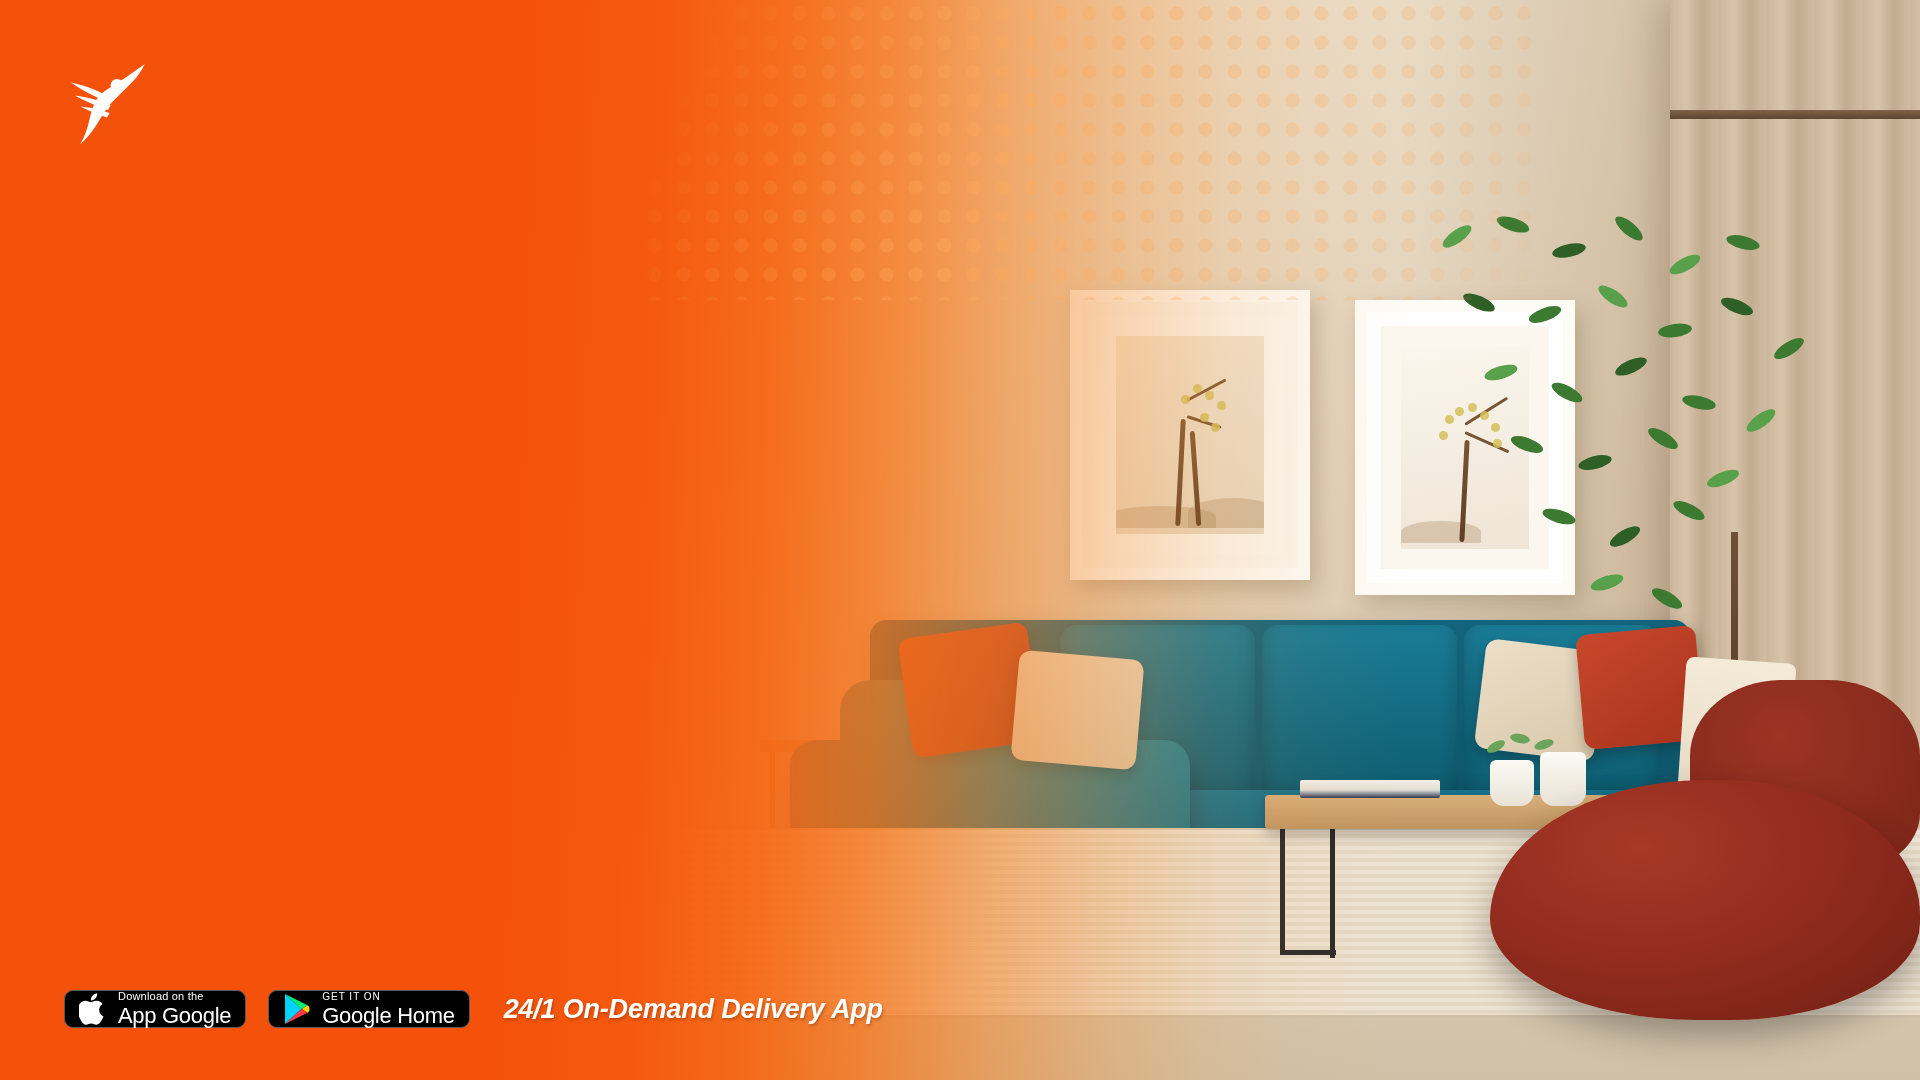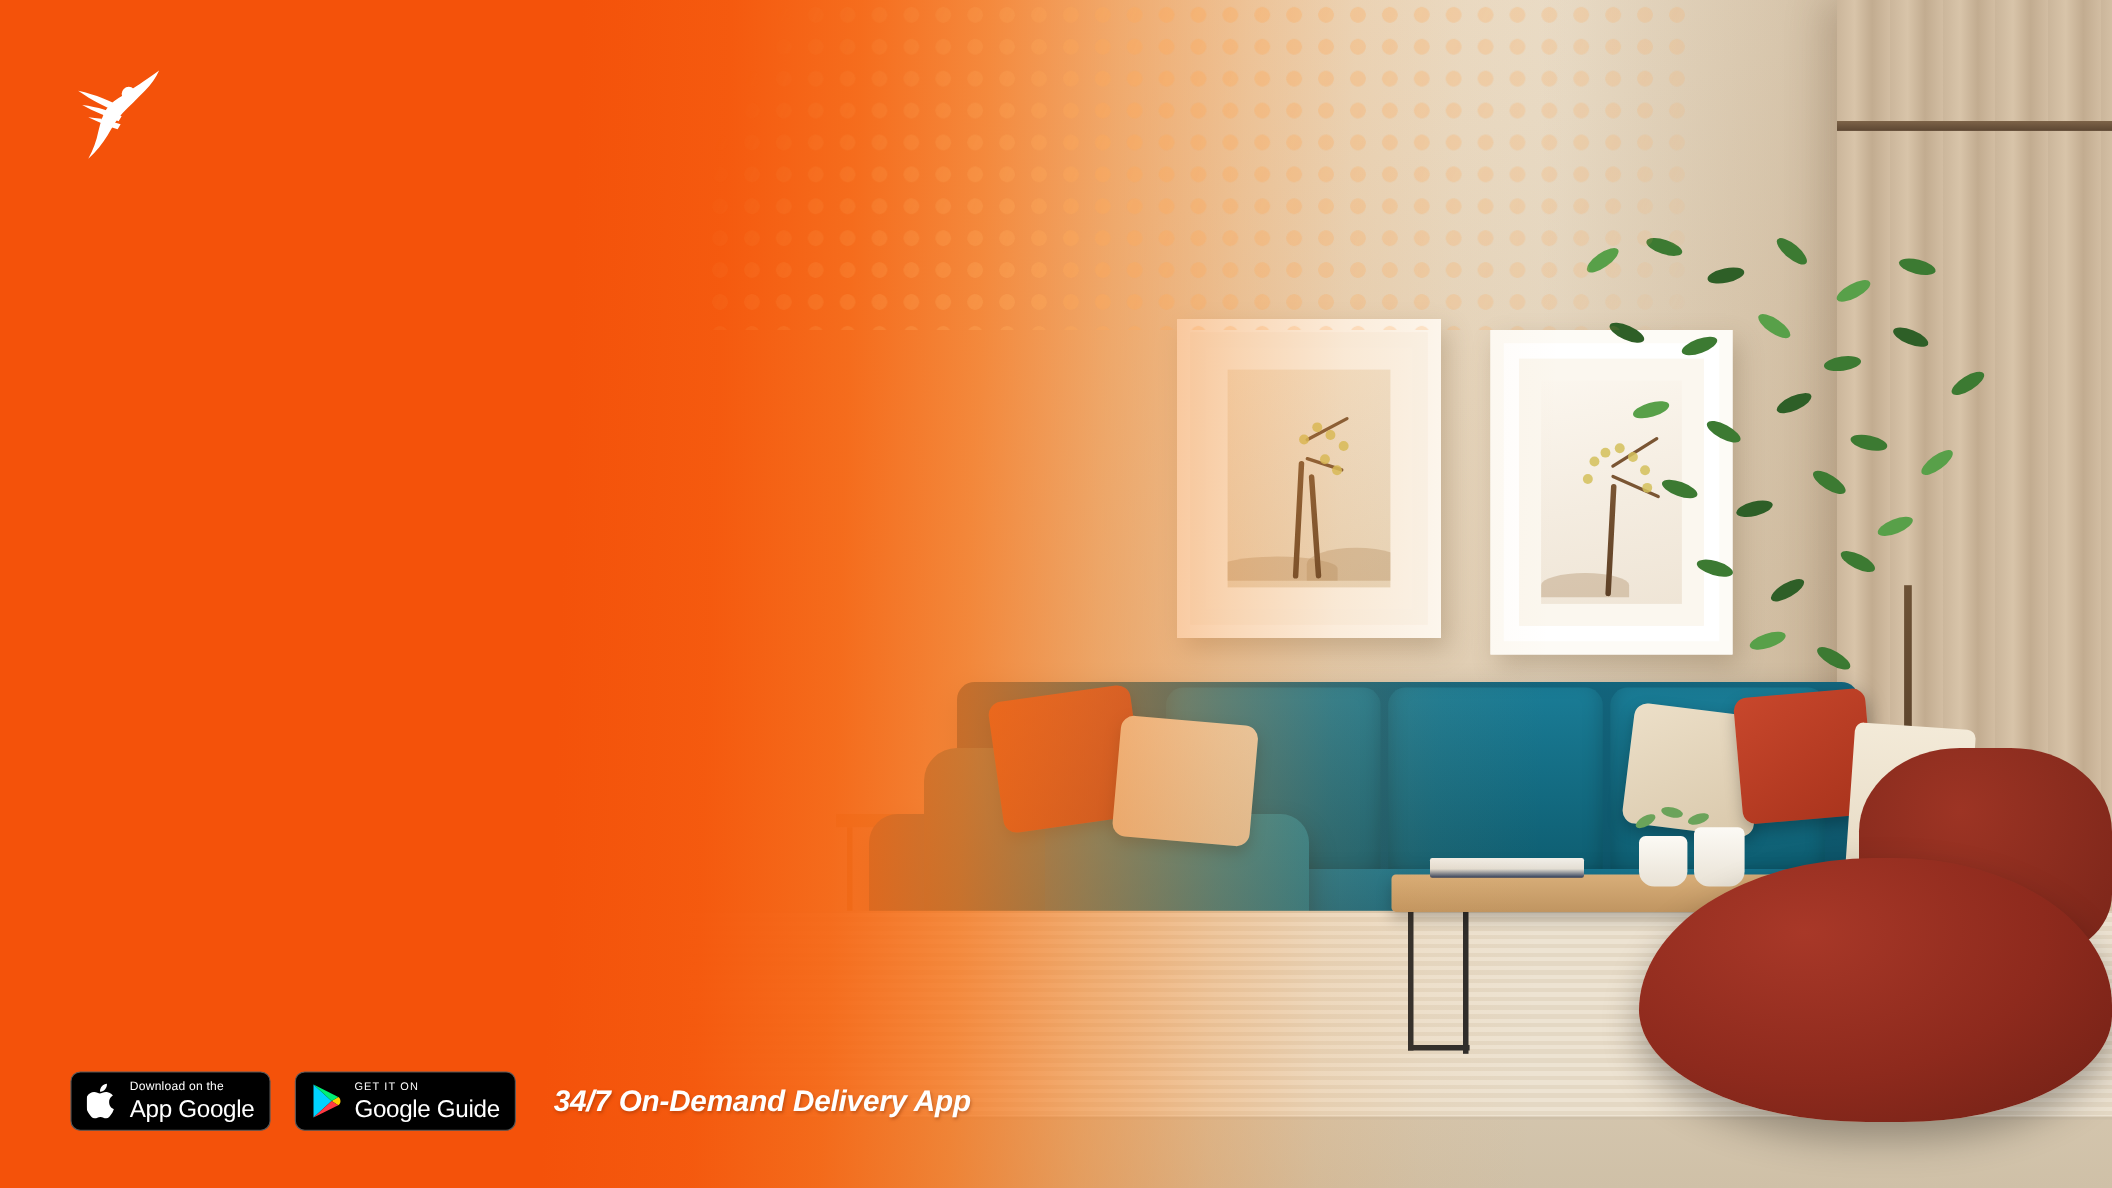--- a/index.html
+++ b/index.html
@@ -245,21 +245,21 @@
   }
   .headline div { white-space:nowrap; }
 
   
   .footer {
     position:absolute; left:64px; bottom:52px;
     display:flex; align-items:center; gap:22px;
   }
   .badge {
     background:#000; border:1px solid #5a5a5a; border-radius:9px;
-    height:54px; display:flex; align-items:center; gap:9px;
+    height:38px; display:flex; align-items:center; gap:9px;
     padding:0 14px; cursor:pointer;
   }
   .badge .glyph { flex:0 0 auto; display:flex; align-items:center; }
   .badge .txt { display:flex; flex-direction:column; line-height:1; }
   .badge .small {
     color:#fff; font-size:11px; letter-spacing:.2px; margin-bottom:3px;
   }
   .badge .big {
     color:#fff; font-size:22px; font-weight:500; letter-spacing:-.3px;
   }
@@ -423,20 +423,20 @@
       <span class="glyph">
         <svg width="30" height="34" viewBox="0 0 30 34">
           <path fill="#00D2FF" d="M2,2 L2,32 L18.5,17 Z"></path>
           <path fill="#FFCE00" d="M24.5,13.2 L18.5,17 L24.5,20.8 C27.2,19.3 27.2,14.7 24.5,13.2 Z"></path>
           <path fill="#00F076" d="M2,2 L24.5,13.2 L18.5,17 Z"></path>
           <path fill="#FF3A44" d="M2,32 L24.5,20.8 L18.5,17 Z"></path>
         </svg>
       </span>
       <span class="txt">
         <span class="small">GET IT ON</span>
-        <span class="big">Google Guide</span>
+        <span class="big">Google Home</span>
       </span>
     </div>
 
-    <span class="tagline">34/7 On-Demand Delivery App</span>
+    <span class="tagline">24/1 On-Demand Delivery App</span>
   </div>
 
 </div>
 
 </body></html>

